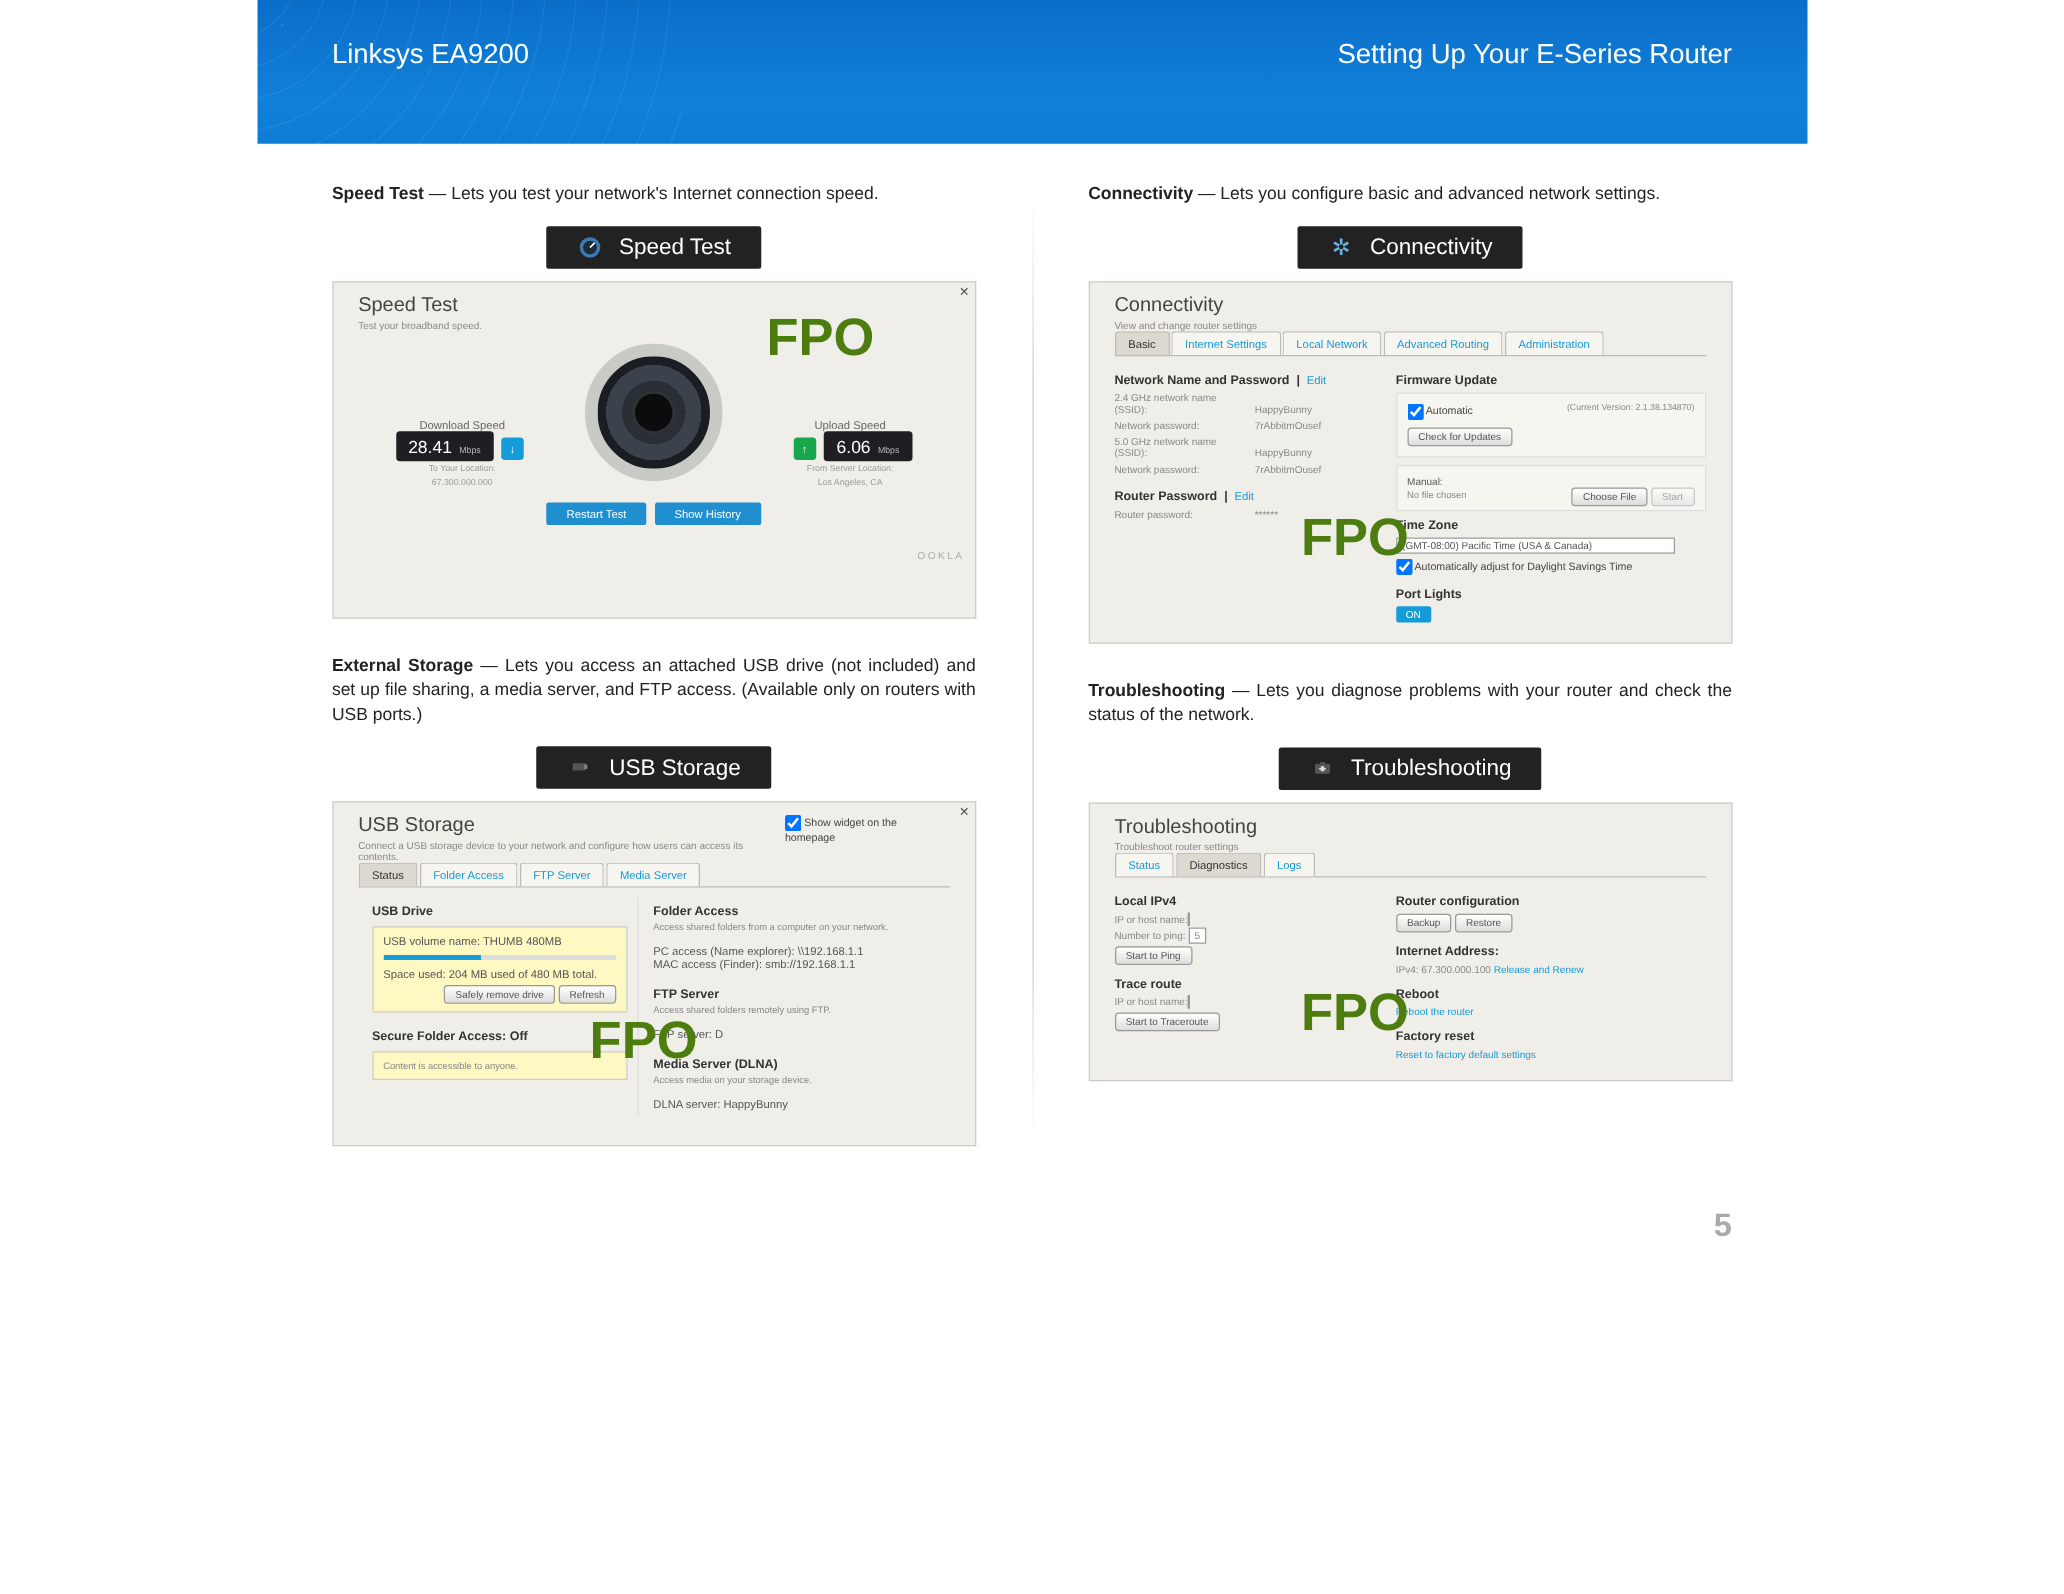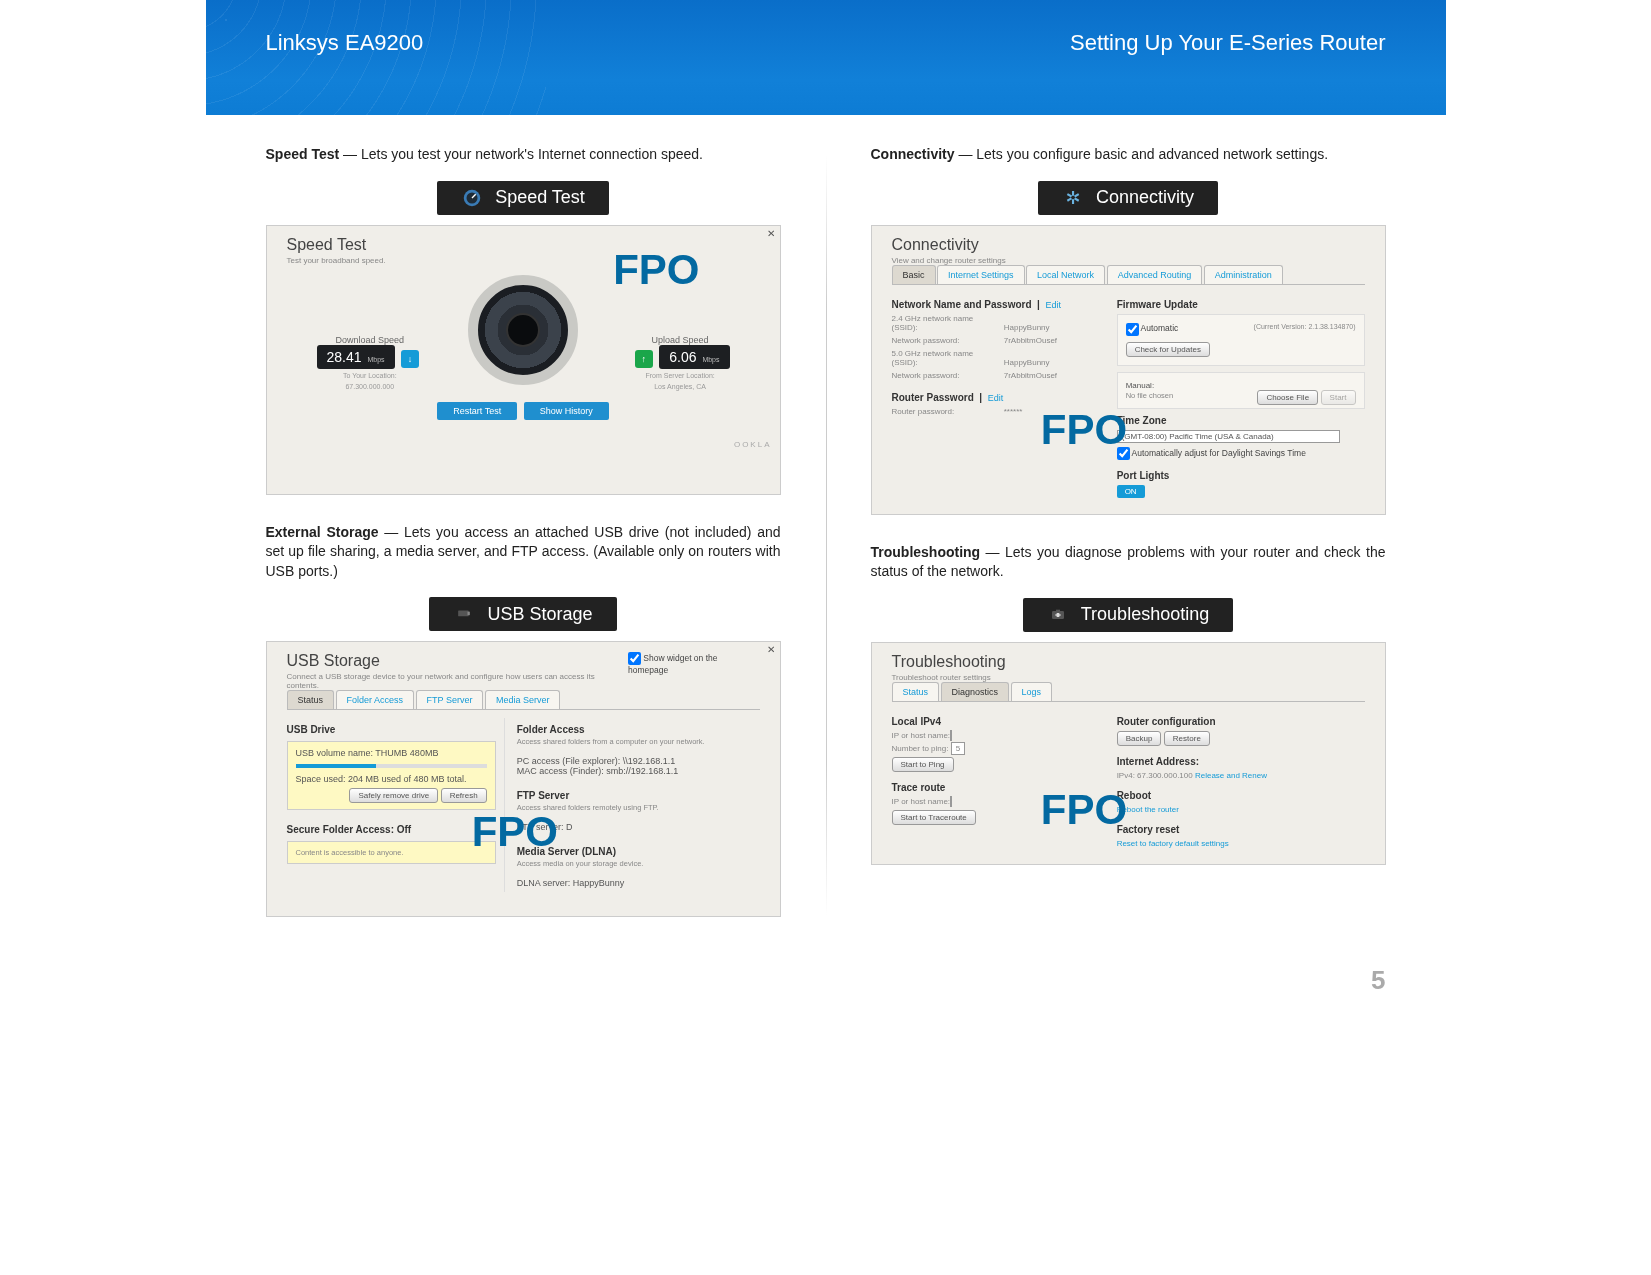--- a/index.html
+++ b/index.html
@@ -46,21 +46,21 @@
 
   .widget-title {
     background: #222; color: #fff; display: inline-flex; align-items: center;
     padding: 6px 24px; font-size: 18px; margin: 6px auto 10px; border-radius: 2px;
     gap: 12px;
   }
   .widget-title .icon-box { width: 22px; height: 22px; display: inline-flex; align-items: center; justify-content: center; }
   .centered { text-align: center; }
 
   .fpo {
-    position: absolute; color: #0369a1; font-weight: 700; font-size: 42px;
+    position: absolute; color: #4d7c0f; font-weight: 700; font-size: 42px;
     font-family: Arial, sans-serif; pointer-events: none; z-index: 50;
   }
 
   
   .shot {
     border: 1px solid #ccc; background: #f0eee9; position: relative;
     font-size: 9px; color: #555; margin-bottom: 28px;
   }
   .shot .close-x { position: absolute; right: 4px; top: 2px; font-size: 10px; }
   .panel-pad { padding: 10px 20px 16px; }
@@ -83,21 +83,21 @@
   .st-arrow { width:18px; height:18px; background:#159bd7; border-radius:3px; display:inline-flex; align-items:center; justify-content:center; color:#fff; margin:0 4px; }
   .st-arrow.up { background:#1aa64a; }
   .st-btnrow { margin-top: 12px; }
   .st-btn { display:inline-block; background:#1f8fcf; color:#fff; font-size:9px; padding:4px 16px; border-radius:2px; margin:0 2px; }
   .ookla { text-align:right; color:#aaa; font-size:8px; letter-spacing:2px; padding-right:8px; }
 
   
   .tabs { border-bottom:1px solid #bbb; }
   .tab { display:inline-block; padding:4px 10px; font-size:9px; color:#159bd7; border:1px solid #bbb; border-bottom:none; background:#f7f5f0; margin-right:-1px; border-radius:3px 3px 0 0; }
   .tab.active { background:#ddd9d0; color:#333; }
-  .usb-cols { display:flex; gap:8px; padding:8px 0; }
+  .usb-cols { display:flex; gap:8px; padding:8px 0;margin-left:11px; }
   .usb-left { width:45%; }
   .usb-right { width:55%; border-left:1px solid #ddd; padding-left:12px; }
   .usb-sec-h { font-size:10px; color:#333; font-weight:700; margin:6px 0 2px; }
   .usb-sec-sub { font-size:7.5px; color:#888; }
   .usb-box { border:1px solid #ccc; background:#fef9c3; padding:6px 8px; margin-top:6px; }
   .mini-btn { display:inline-block; border:1px solid #999; background:linear-gradient(#fff,#ddd); font-size:8px; padding:2px 8px; border-radius:3px; color:#555; }
   .chk { font-size:8.5px; color:#444; }
   .chk input { vertical-align:middle; }
 
   
@@ -229,21 +229,21 @@
               </div>
               <div class="usb-sec-h" style="margin-top:14px;">Secure Folder Access: Off</div>
               <div class="usb-box">
                 <div class="usb-sec-sub">Content is accessible to anyone.</div>
               </div>
             </div>
             <div class="usb-right">
               <div class="usb-sec-h">Folder Access</div>
               <div class="usb-sec-sub">Access shared folders from a computer on your network.</div>
               <div class="usb-box" style="border:none; background:none; padding:4px 0 8px;">
-                <div>PC access (File explorer): \\192.168.1.1</div>
+                <div>PC access (Name explorer): \\192.168.1.1</div>
                 <div>MAC access (Finder): smb://192.168.1.1</div>
               </div>
               <div class="usb-sec-h">FTP Server</div>
               <div class="usb-sec-sub">Access shared folders remotely using FTP.</div>
               <div class="usb-box" style="border:none; background:none; padding:4px 0 8px;">
                 <div>FTP server: D</div>
               </div>
               <div class="usb-sec-h">Media Server (DLNA)</div>
               <div class="usb-sec-sub">Access media on your storage device.</div>
               <div class="usb-box" style="border:none; background:none; padding:4px 0 4px;">

